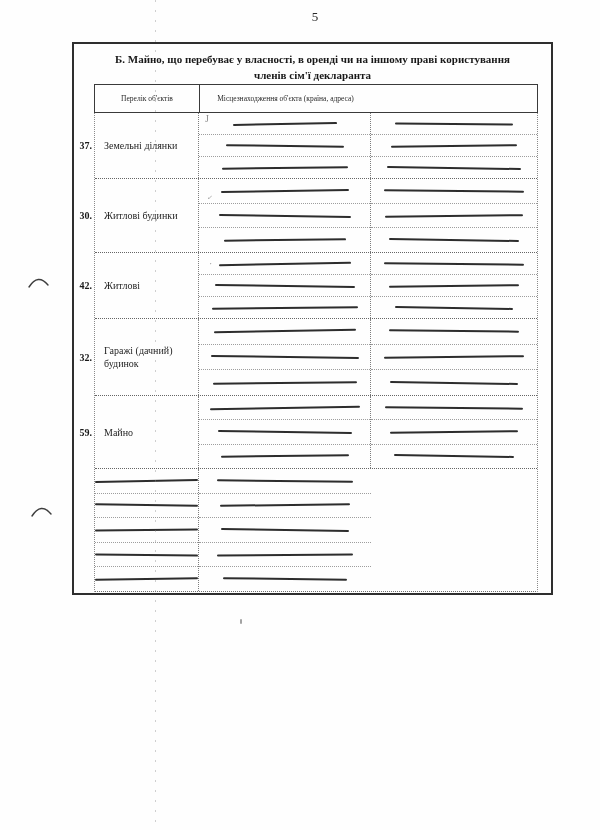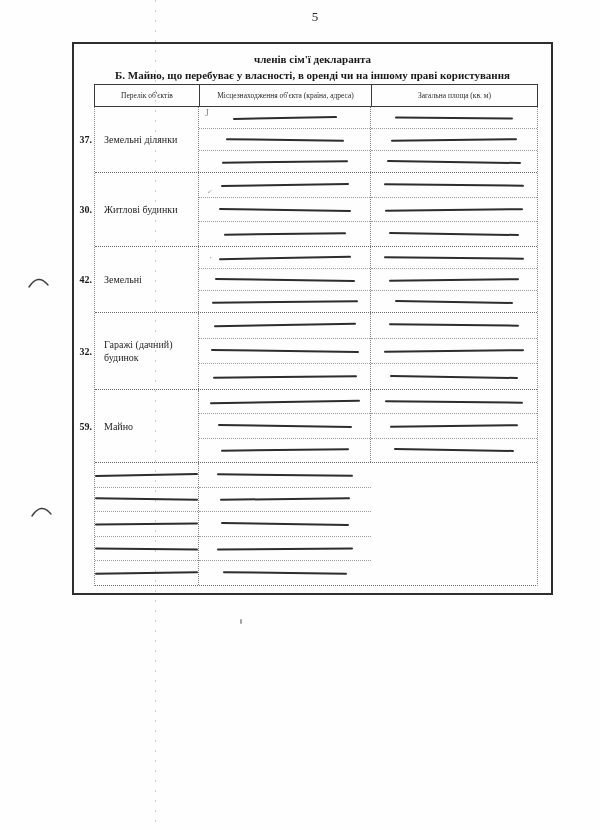--- a/index.html
+++ b/index.html
@@ -19,21 +19,21 @@
   }
   
   .doc-box{
     position:absolute;left:72px;top:42px;width:481px;height:553px;
     box-sizing:border-box;border:2px solid #2e2e2e;
   }
   .title{margin-top:8px;text-align:center;font-weight:bold;font-size:11px;line-height:1.45;color:#181818;}
   
   .tbl{position:absolute;left:94px;top:84px;width:444px;z-index:2;}
   .thead{
-    display:grid;grid-template-columns:104px 172px 1fr;height:23px;
+    display:grid;grid-template-columns:104px 172px 1fr;height:29px;
     box-sizing:border-box;border:1px solid #3a3a3a;
   }
   .th{
     display:flex;align-items:center;justify-content:center;text-align:center;
     font-size:7.5px;color:#2a2a2a;padding:0 4px;box-sizing:border-box;
   }
   .th + .th{border-left:1px solid #3a3a3a;}
   .tbody{
     box-sizing:border-box;
     border-left:1px dotted #8a8a8a;border-right:1px dotted #8a8a8a;border-bottom:1px dotted #707070;
@@ -90,31 +90,30 @@
   <svg class="arc arc1" width="23" height="17">
     <path d="M2 14 Q11 0 21 12" fill="none" stroke="#3d3d3d" stroke-width="1.4" stroke-linecap="round"></path>
   </svg>
   <svg class="arc arc2" width="23" height="18">
     <path d="M2 15 Q11 1 21 13" fill="none" stroke="#3d3d3d" stroke-width="1.4" stroke-linecap="round"></path>
   </svg>
   <div class="speck"></div>
 
   <div class="doc-box">
     <div class="title">
+      <div>Б. Майно, що перебуває у власності, в оренді чи на іншому праві користування</div>
       <div>членів сім'ї декларанта</div>
-      <div>Б. Майно, що перебуває у власності, в оренді чи на іншому праві користування</div>
     </div>
   </div>
 
   <div class="tbl">
 
     <div class="thead">
       <div class="th">Перелік об'єктів</div>
       <div class="th">Місцезнаходження об'єкта (країна, адреса)</div>
-      <div class="th">Загальна площа (кв. м)</div>
     </div>
 
     <div class="tbody">
 
       <div class="rg" style="height:66px">
         <div class="c1">
           <span class="num">37.</span>
           <span>Земельні ділянки</span>
         </div>
         <div class="c2">
@@ -168,21 +167,21 @@
             </div>
           <div class="sub">
               <i class="scr" style="width:130px"></i>
             </div>
         </div>
       </div>
 
       <div class="rg" style="height:66px">
         <div class="c1">
           <span class="num">42.</span>
-          <span>Земельні</span>
+          <span>Житлові</span>
         </div>
         <div class="c2">
           <div class="sub">
             <span class="pd">·</span>
             <i class="scr" style="width:132px"></i>
           </div>
           <div class="sub">
               <i class="scr" style="width:140px"></i>
             </div>
           <div class="sub">

